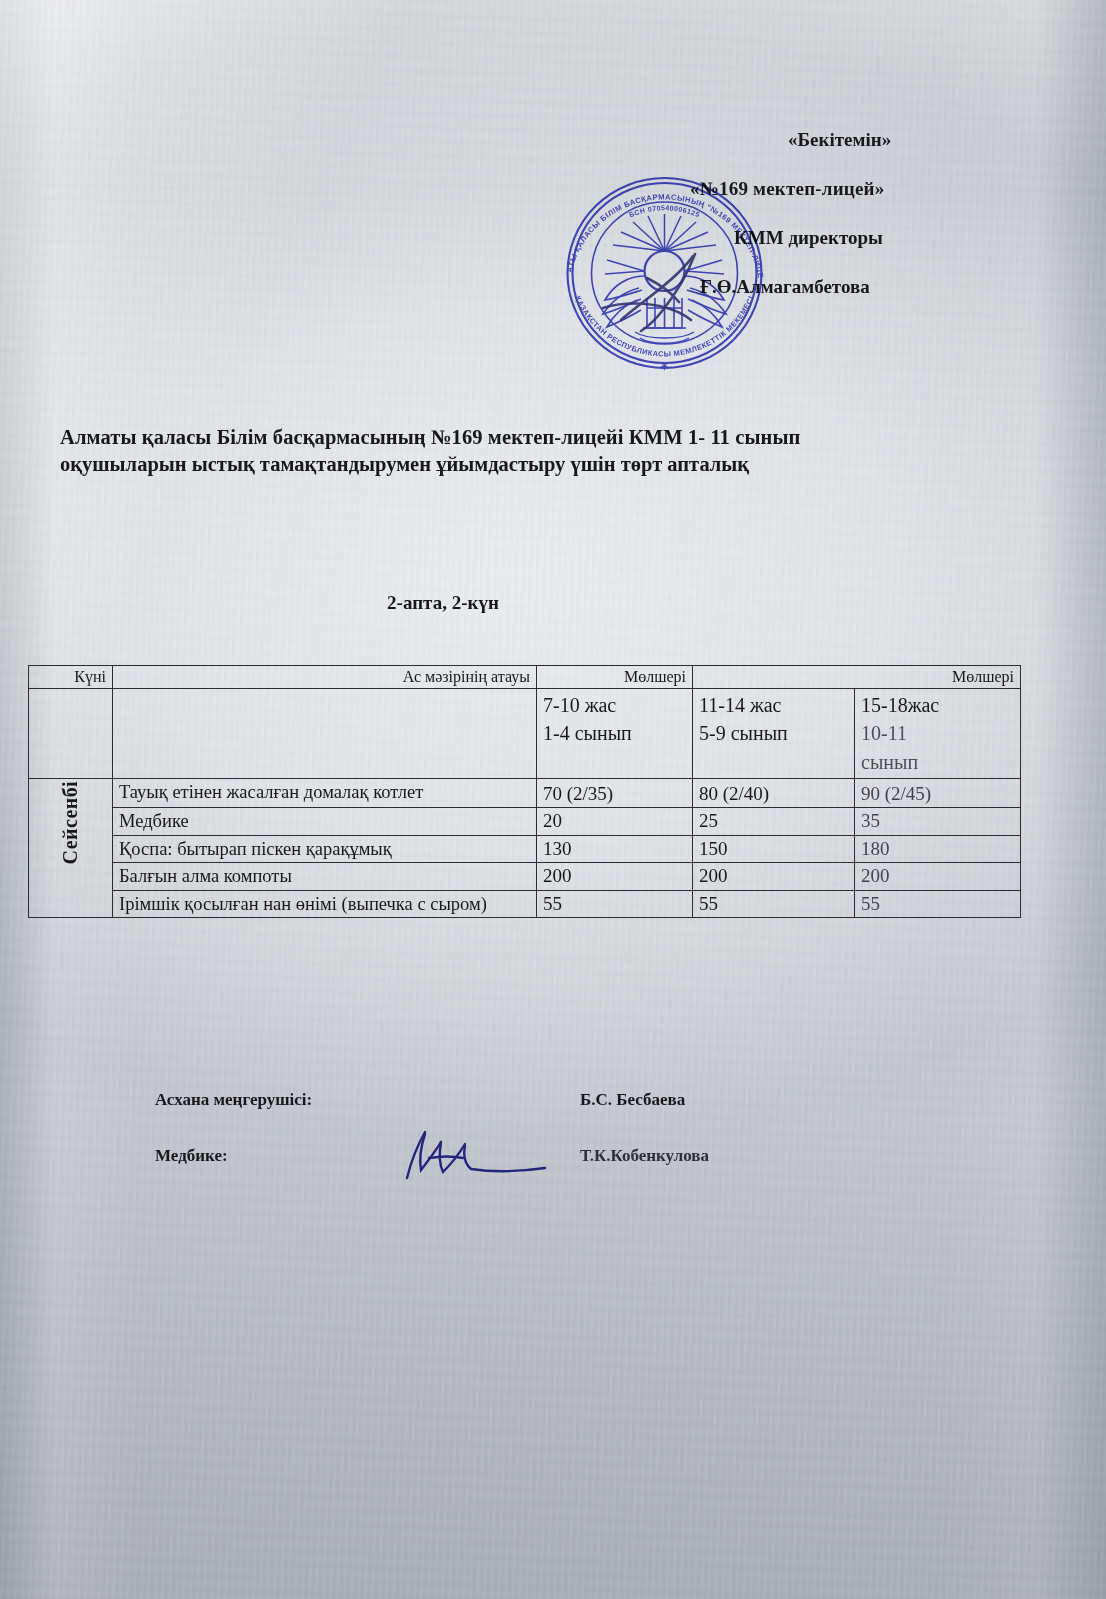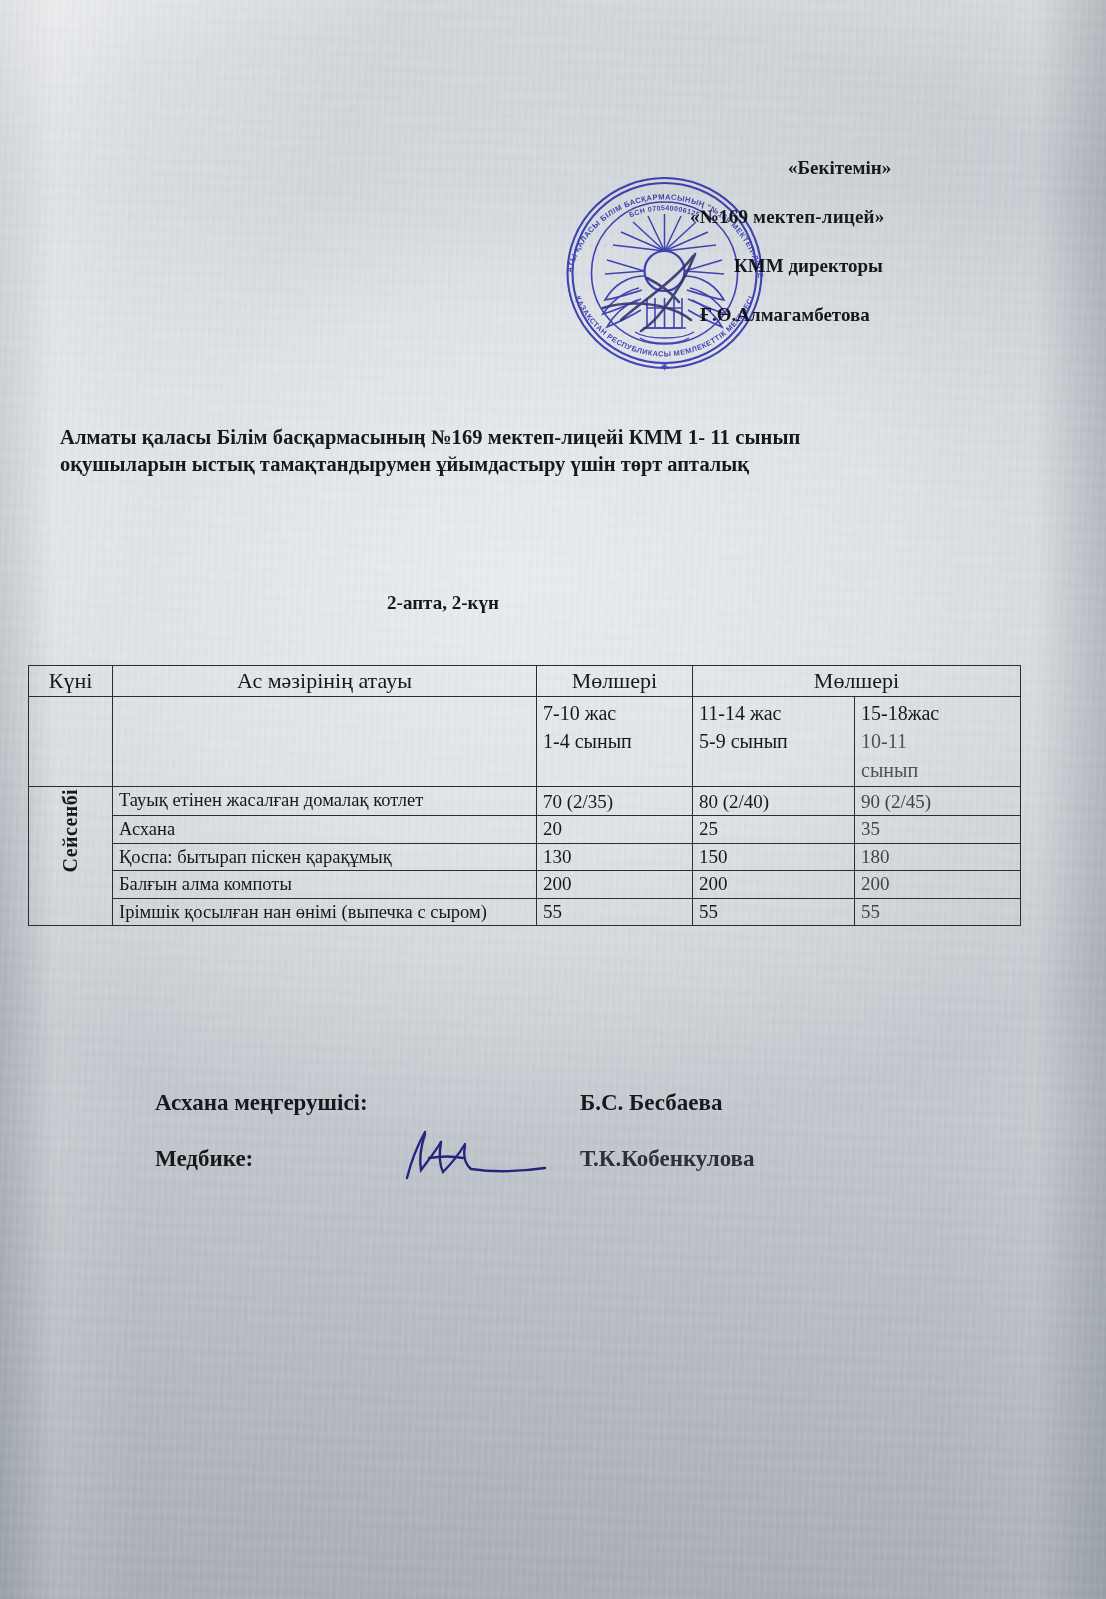--- a/index.html
+++ b/index.html
@@ -42,21 +42,20 @@
 
   
   .approval {
     position: absolute;
     left: 690px;
     top: 130px;
     width: 360px;
     font-weight: bold;
     font-size: 19px;
     line-height: 1.05;
-    margin-top: 28px;
   }
   .approval .ln {
     display: block;
     white-space: nowrap;
     margin-bottom: 29px;
   }
   .approval .ln.l1 { padding-left: 98px; }
   .approval .ln.l2 { padding-left: 0px; letter-spacing: .2px; }
   .approval .ln.l3 { padding-left: 44px; }
   .approval .ln.l4 { padding-left: 10px; }
@@ -114,23 +113,23 @@
     font-weight: normal;
     background: transparent;
   }
   .c-day    { width: 84px; }
   .c-name   { width: 424px; }
   .c-q1     { width: 156px; }
   .c-q2     { width: 162px; }
   .c-q3     { width: 166px; }
 
   .hdr-main {
-    text-align: center;
-    font-weight: bold;
-    font-size: 22px;
+    text-align: right;
+    font-weight: bold;
+    font-size: 16px;
     padding-top: 4px;
     padding-bottom: 4px;
   }
   .hdr-sub {
     font-weight: bold;
     font-size: 20px;
     line-height: 1.42;
     height: 74px;
     padding-top: 5px;
   }
@@ -165,21 +164,21 @@
   }
   td.qty.dim { color: #3f454b; margin-top: 32px; }
   tr.r-main td.qty { vertical-align: top; padding-top: 4px; }
 
   
   .sigblock {
     position: absolute;
     left: 155px;
     top: 1090px;
     width: 800px;
-    font-size: 23px;
+    font-size: 17px;
     font-weight: bold;
     text-decoration: underline;
   }
   .sigrow {
     position: relative;
     height: 56px;
   }
   .sig-role { position: absolute; left: 0; top: 0; white-space: nowrap; }
   .sig-name { position: absolute; left: 425px; top: 0; white-space: nowrap; }
   .sig-name.dim { color: #2c3136; }
@@ -323,21 +322,21 @@
       <tr class="r-main">
         <td class="daycell" rowspan="5">
           <span class="dayrot">Сейсенбі</span>
         </td>
         <td class="dish">Тауық етінен жасалған домалақ котлет</td>
         <td class="qty">70 (2/35)</td>
         <td class="qty">80 (2/40)</td>
         <td class="qty dim">90 (2/45)</td>
       </tr>
       <tr>
-        <td class="dish">Асхана</td>
+        <td class="dish">Медбике</td>
         <td class="qty">20</td>
         <td class="qty">25</td>
         <td class="qty dim">35</td>
       </tr>
       <tr>
         <td class="dish">Қоспа: бытырап піскен қарақұмық</td>
         <td class="qty">130</td>
         <td class="qty">150</td>
         <td class="qty dim">180</td>
       </tr>

